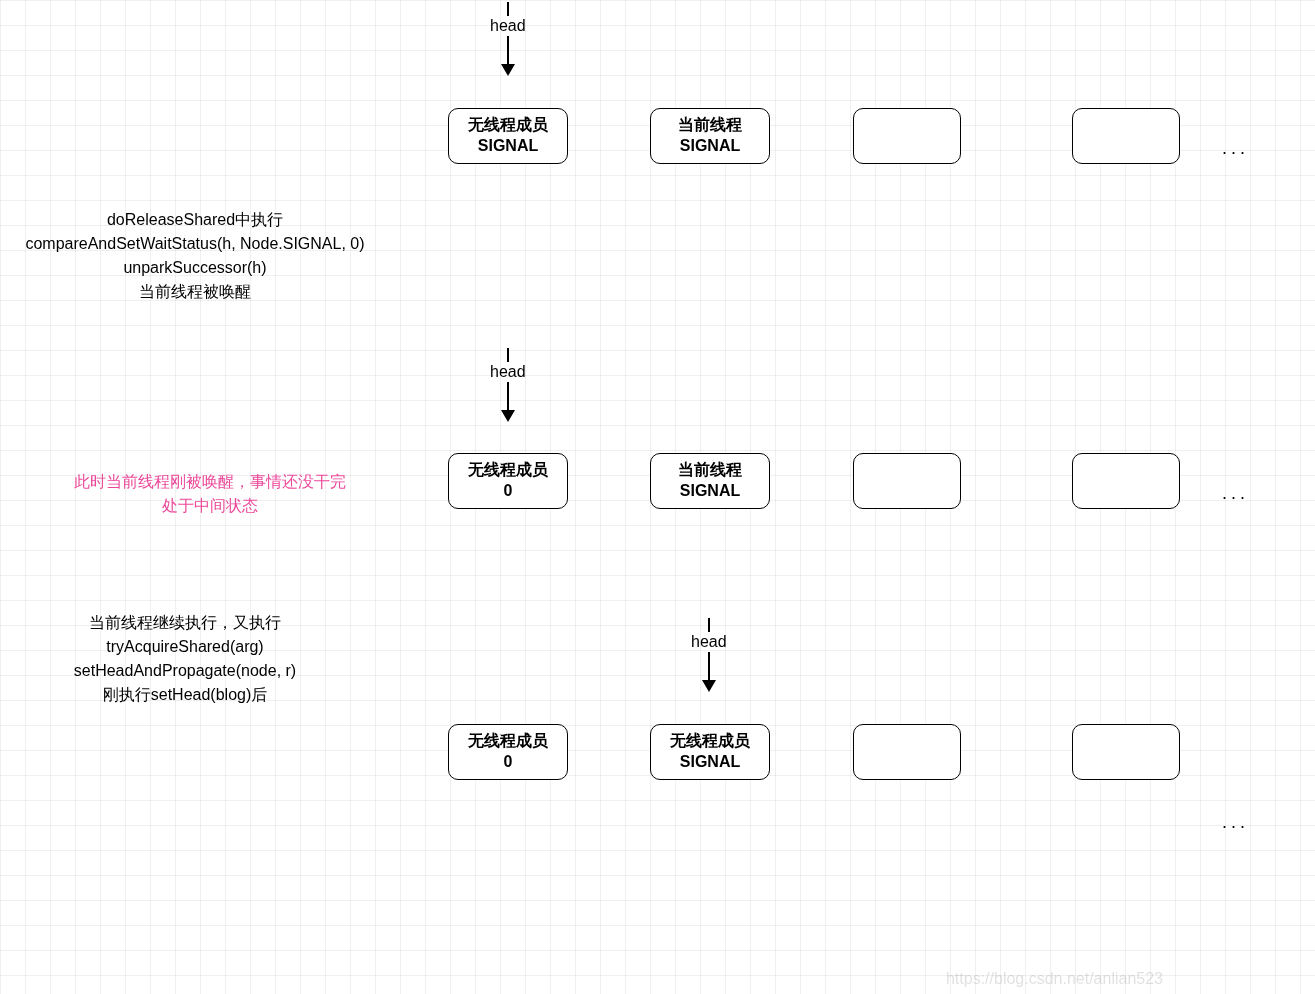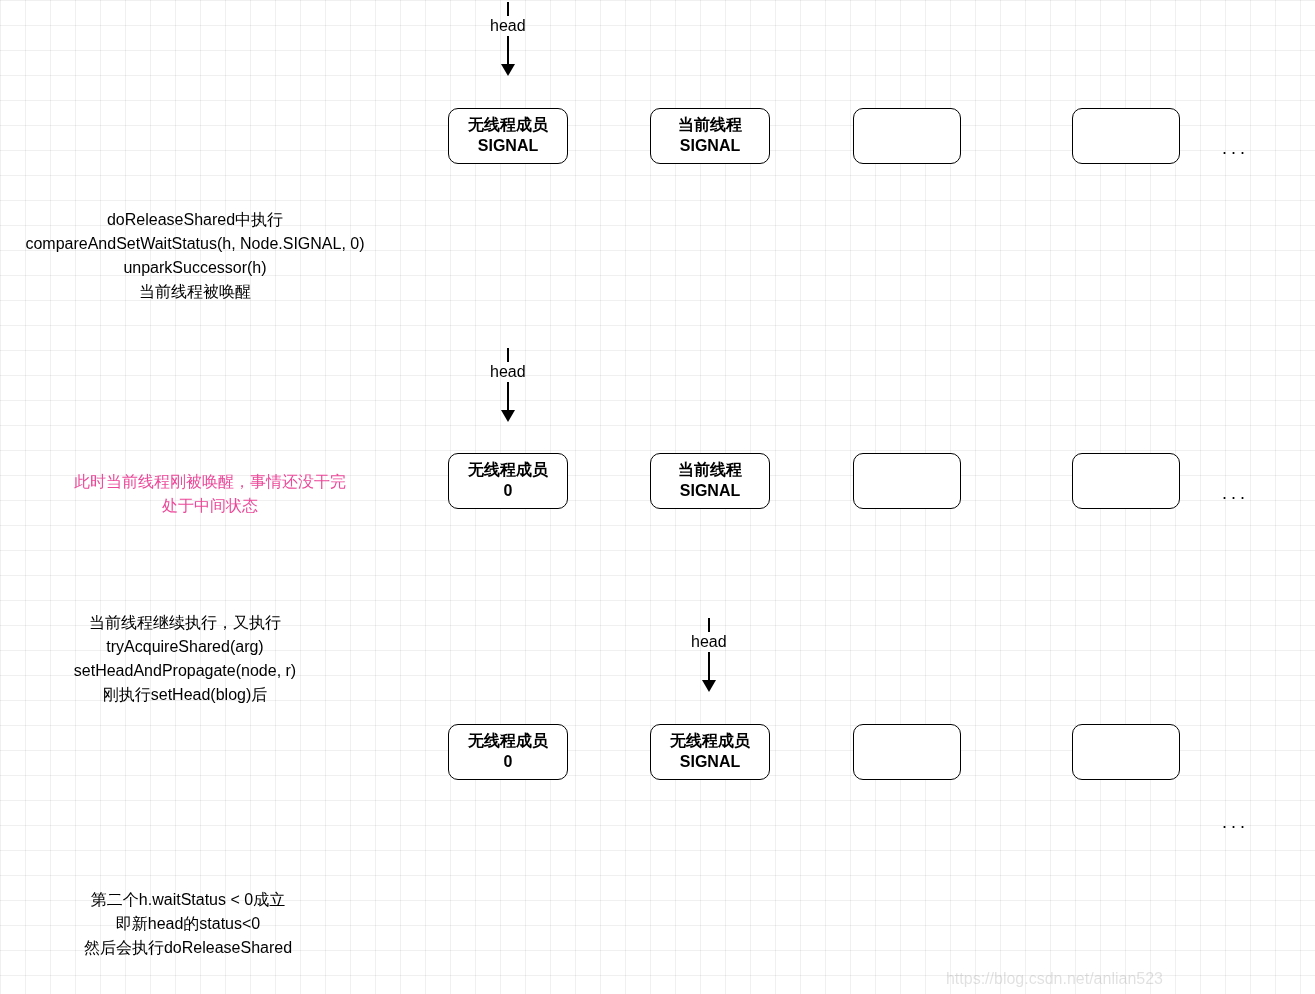--- a/index.html
+++ b/index.html
@@ -169,20 +169,15 @@
     <span>0</span>
   </div>
   <div class="node-box" style="left:650px; top:724px; width:120px; height:56px;">
     <span>无线程成员</span>
     <span>SIGNAL</span>
   </div>
   <div class="node-box" style="left:853px; top:724px; width:108px; height:56px;"></div>
   <div class="node-box" style="left:1072px; top:724px; width:108px; height:56px;"></div>
   <div class="dots" style="left:1222px; top:812px;">...</div>
 
-  <div class="text-block" style="left:188px; top:888px; transform:translateX(-50%);">
-    <div>第二个h.waitStatus &lt; 0成立</div>
-    <div>即新head的status&lt;0</div>
-    <div>然后会执行doReleaseShared</div>
-  </div>
 
   <div class="watermark">https://blog.csdn.net/anlian523</div>
 </div>
 
 </body></html>

